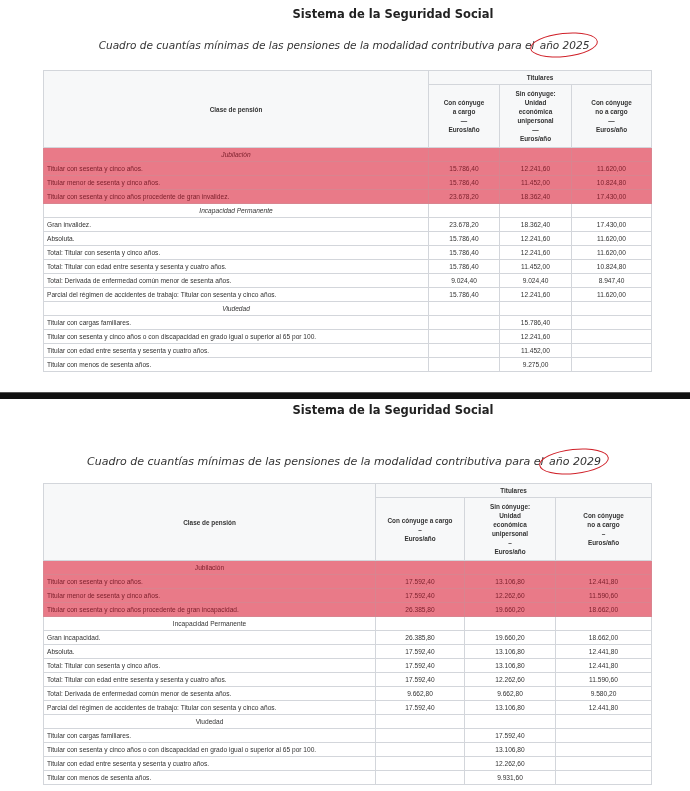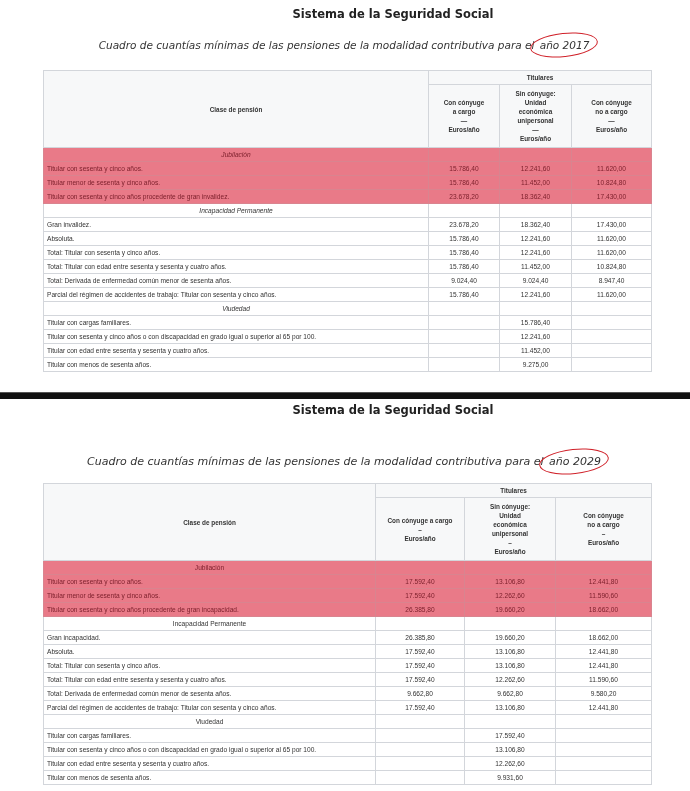--- a/index.html
+++ b/index.html
@@ -23,21 +23,21 @@
     .t1 { left: 43px; top: 70px; width: 608px; }
     .t2 { left: 43px; top: 85px; width: 608px; }
   </style>
 </head>
 <body>
 
 <div class="panel panel-1">
   <div class="sys-title" style="top:7px;">Sistema de la Seguridad Social</div>
   <div class="sub-title" style="top:39px;">
     <span>Cuadro de cuantías mínimas de las pensiones de la modalidad contributiva para el</span>
-    <span class="yr"><span>año 2017</span><span class="ring"></span></span>
+    <span class="yr"><span>año 2025</span><span class="ring"></span></span>
   </div>
   <table class="pens t1">
     <colgroup>
         <col style="width:385px">
         <col style="width:71px">
         <col style="width:72px">
         <col style="width:80px">
       </colgroup>
     <thead>
         <tr>

